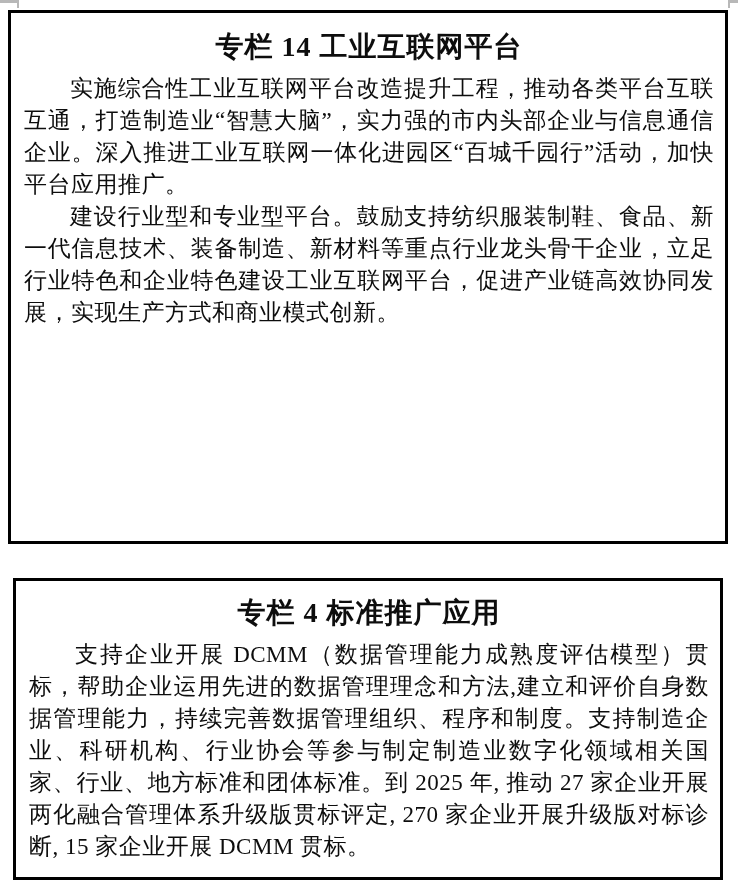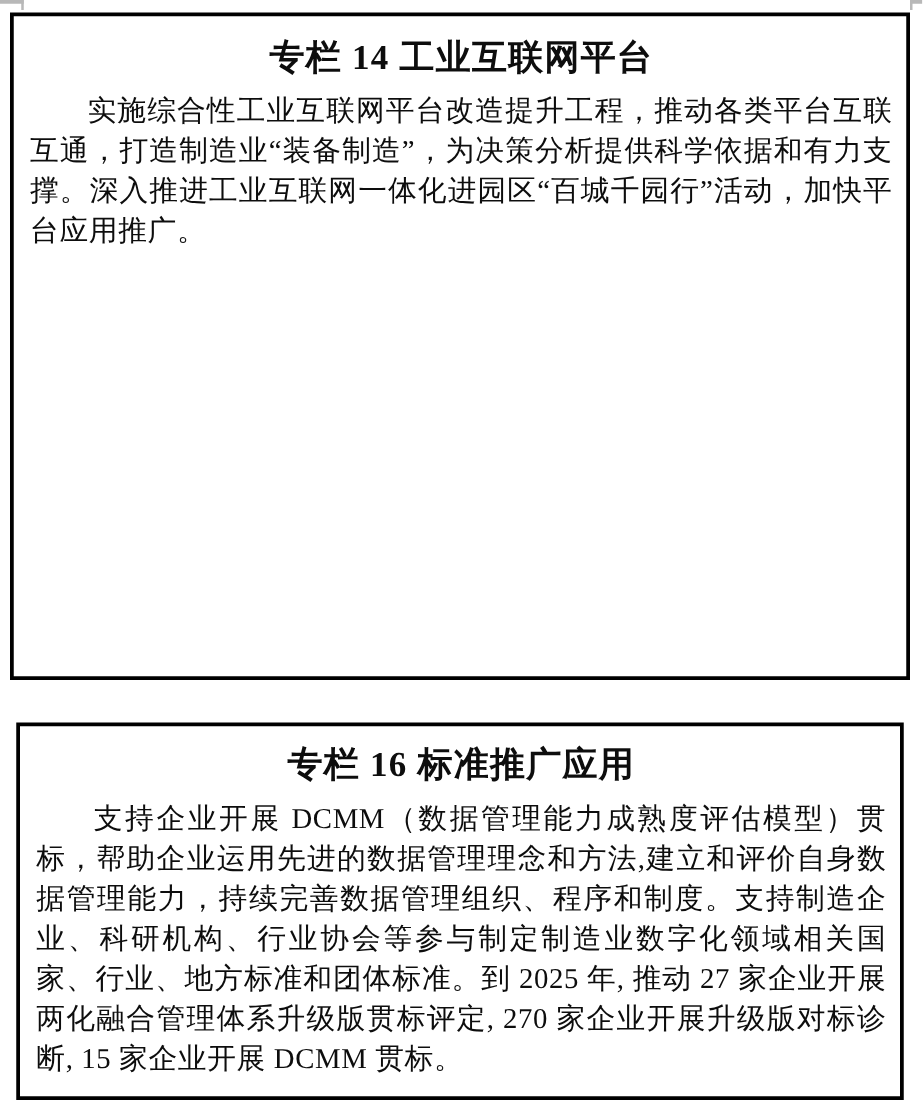--- a/index.html
+++ b/index.html
@@ -77,21 +77,22 @@
 </head>
 <body>
 
 <div class="page">
 
   <div class="frag frag-tl"></div>
   <div class="frag frag-tr"></div>
 
   <section class="panel panel-14">
     <h2 class="panel-title">专栏 14 工业互联网平台</h2>
-    <p class="body-para">实施综合性工业互联网平台改造提升工程，推动各类平台互联互通，打造制造业“装备制造”，为决策分析提供科学依据和有力支撑。深入推进工业互联网一体化进园区“百城千园行”活动，加快平台应用推广。</p>
+    <p class="body-para">实施综合性工业互联网平台改造提升工程，推动各类平台互联互通，打造制造业“智慧大脑”，实力强的市内头部企业与信息通信企业。深入推进工业互联网一体化进园区“百城千园行”活动，加快平台应用推广。</p>
+    <p class="body-para">建设行业型和专业型平台。鼓励支持纺织服装制鞋、食品、新一代信息技术、装备制造、新材料等重点行业龙头骨干企业，立足行业特色和企业特色建设工业互联网平台，促进产业链高效协同发展，实现生产方式和商业模式创新。</p>
   </section>
 
   <section class="panel panel-15">
-    <h2 class="panel-title">专栏 16 标准推广应用</h2>
+    <h2 class="panel-title">专栏 4 标准推广应用</h2>
     <p class="body-para">支持企业开展 DCMM（数据管理能力成熟度评估模型）贯标，帮助企业运用先进的数据管理理念和方法,建立和评价自身数据管理能力，持续完善数据管理组织、程序和制度。支持制造企业、科研机构、行业协会等参与制定制造业数字化领域相关国家、行业、地方标准和团体标准。到 2025 年, 推动 27 家企业开展两化融合管理体系升级版贯标评定, 270 家企业开展升级版对标诊断, 15 家企业开展 DCMM 贯标。</p>
   </section>
 
 </div>
 
 </body></html>

